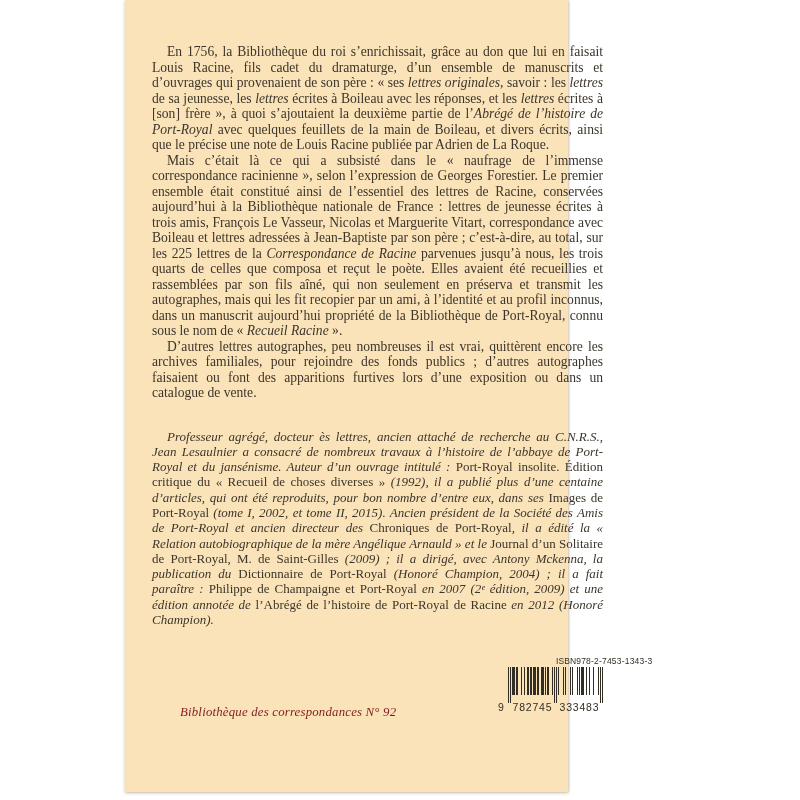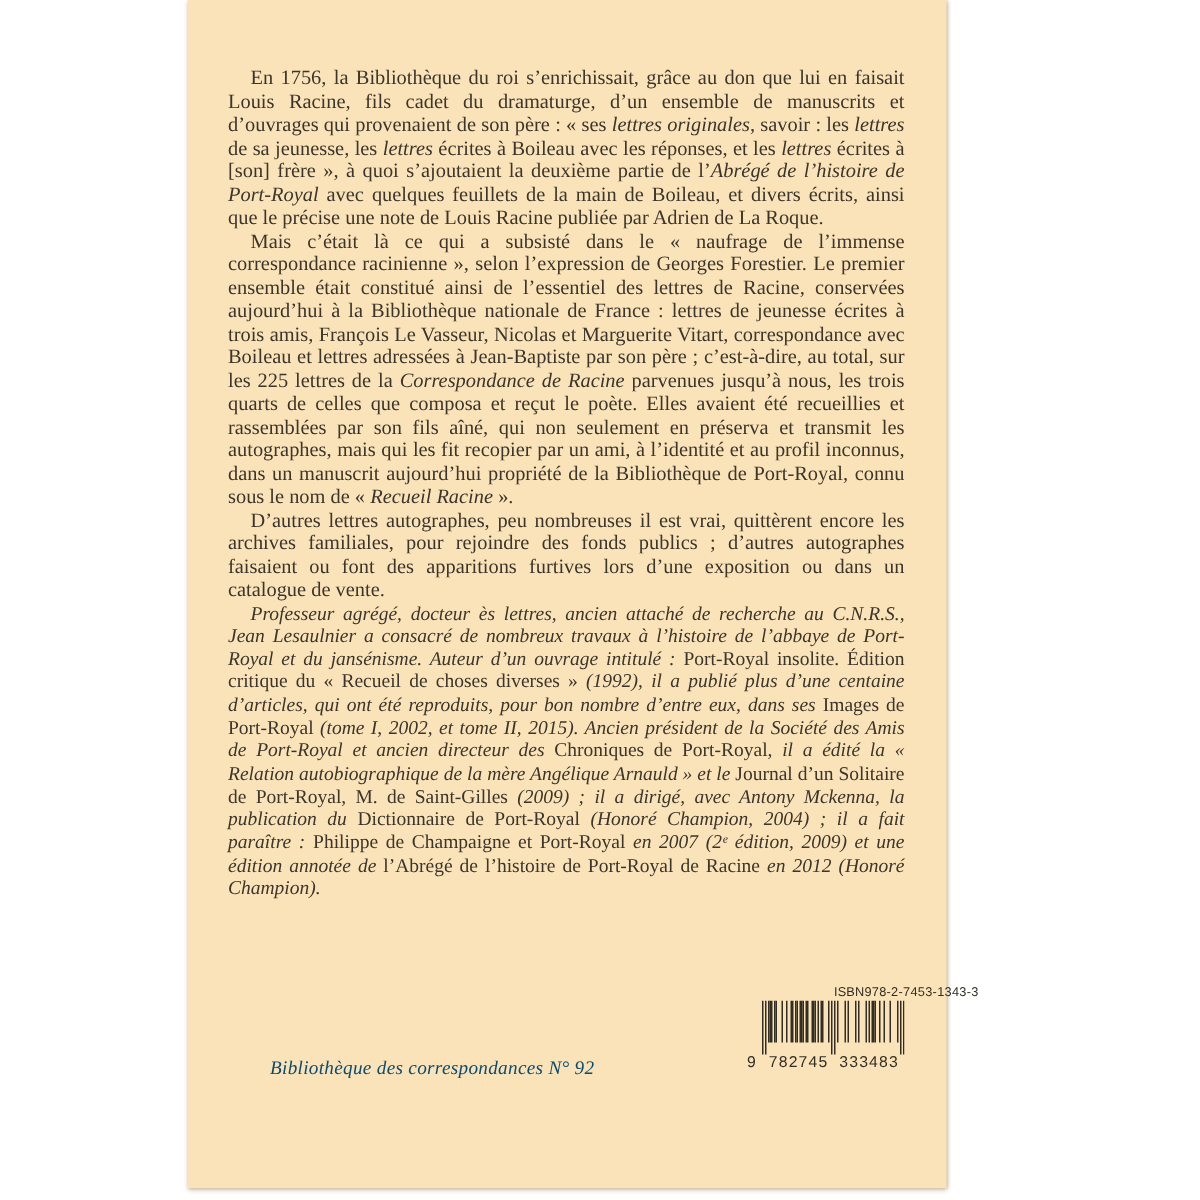--- a/index.html
+++ b/index.html
@@ -2,35 +2,35 @@
 <html lang="fr"><head>
 <meta charset="utf-8">
 <style>
   html,body{margin:0;padding:0;}
   body{
     width:800px;height:800px;position:relative;
     background:#ffffff;overflow:hidden;
     font-family:"Liberation Serif", serif;
   }
   .cover{
-    position:absolute;left:125px;top:0;width:506px;height:792px;
+    position:absolute;left:125px;top:0;width:443px;height:792px;
     background:#fbe3b9;
     box-shadow:0 1px 3px rgba(150,120,70,.45), 1px 0 2px rgba(150,120,70,.25);
   }
   .text-block{
     position:absolute;left:27px;top:44px;width:451px;
     color:#3b352b;
   }
   .text-block p{
     margin:0;padding:0;
     font-size:13.6px;line-height:15.5px;
     text-align:justify;text-indent:15px;
   }
   .text-block p.bio{
-    margin-top:0;
+    margin-top:28px;
     font-style:italic;
     font-size:13px;line-height:15.3px;
   }
   .seg-i{font-style:italic;}
   .seg-r{font-style:normal;}
   .isbn-block{position:absolute;left:372px;top:656px;width:106px;color:#332e24;}
   .isbn-line{
     position:absolute;left:11px;top:0;width:95px;
     display:flex;justify-content:space-between;
     font-family:"Liberation Sans", sans-serif;
@@ -39,21 +39,21 @@
   .isbn-line .num{letter-spacing:.2px;}
   svg.barcode{position:absolute;left:0;top:11px;}
   svg.barcode rect{fill:#332e24;}
   svg.barcode text{
     fill:#332e24;
     font-family:"Liberation Sans", sans-serif;
     font-size:10.5px;
   }
   .collection{
     position:absolute;left:55px;top:705px;
-    font-style:italic;font-size:12.8px;color:#0c4a6e;
+    font-style:italic;font-size:12.8px;color:#7f1d1d;
     white-space:nowrap;letter-spacing:.2px;
   }
 </style>
 </head>
 <body>
 
 <div class="cover">
 
   <div class="text-block">
     <p><span class="seg-r">En 1756, la Bibliothèque du roi s’enrichissait, grâce au don que lui en faisait Louis Racine, fils cadet du dramaturge, d’un ensemble de manuscrits et d’ouvrages qui provenaient de son père : « ses </span><span class="seg-i">lettres originales</span><span class="seg-r">, savoir : les </span><span class="seg-i">lettres</span><span class="seg-r"> de sa jeunesse, les </span><span class="seg-i">lettres</span><span class="seg-r"> écrites à Boileau avec les réponses, et les </span><span class="seg-i">lettres</span><span class="seg-r"> écrites à [son] frère », à quoi s’ajoutaient la deuxième partie de l’</span><span class="seg-i">Abrégé de l’histoire de Port-Royal</span><span class="seg-r"> avec quelques feuillets de la main de Boileau, et divers écrits, ainsi que le précise une note de Louis Racine publiée par Adrien de La Roque.</span></p>

